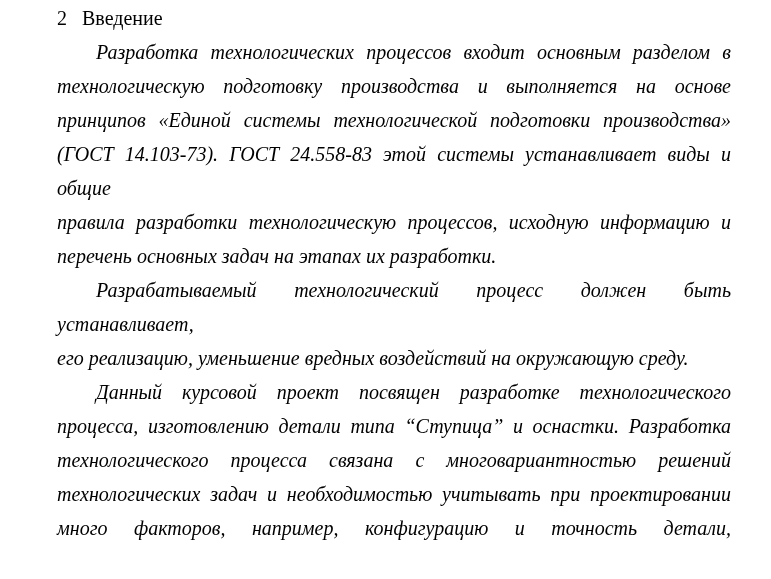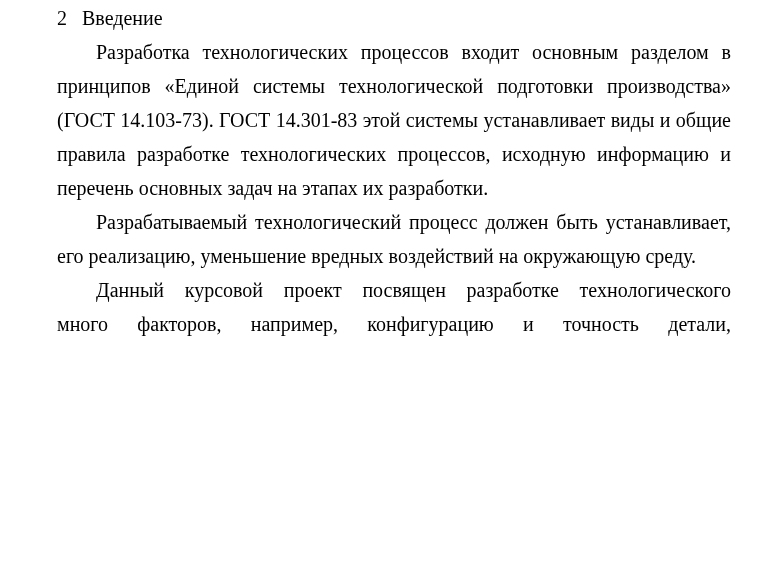--- a/index.html
+++ b/index.html
@@ -24,41 +24,46 @@
     text-align: left;
     white-space: nowrap;
   }
   .heading .num { margin-right: 15px; }
   .line {
     font-size: 20px;
     line-height: 34px;
     text-align: justify;
     text-align-last: justify;
     text-justify: inter-word;
+    font-style: italic;
   }
   .line.first { text-indent: 39px; }
   .line.last { text-align-last: left; }
 </style>
 </head>
 <body>
 
 <div class="page">
   <div class="heading">
     <span class="num">2</span><span>Введение</span>
   </div>
   <div>
       <div class="paragraph">
         <div class="line first">Разработка технологических процессов входит основным разделом в</div>
+        <div class="line">технологическую подготовку производства и выполняется на основе</div>
         <div class="line">принципов «Единой системы технологической подготовки производства»</div>
-        <div class="line">(ГОСТ 14.103-73). ГОСТ 14.301-83 этой системы устанавливает виды и общие</div>
-        <div class="line">правила разработке технологических процессов, исходную информацию и</div>
+        <div class="line">(ГОСТ 14.103-73). ГОСТ 24.558-83 этой системы устанавливает виды и общие</div>
+        <div class="line">правила разработки технологическую процессов, исходную информацию и</div>
         <div class="line last">перечень основных задач на этапах их разработки.</div>
       </div>
       <div class="paragraph">
         <div class="line first">Разрабатываемый технологический процесс должен быть устанавливает,</div>
         <div class="line last">его реализацию, уменьшение вредных воздействий на окружающую среду.</div>
       </div>
       <div class="paragraph">
         <div class="line first">Данный курсовой проект посвящен разработке технологического</div>
+        <div class="line">процесса, изготовлению детали типа “Ступица” и оснастки. Разработка</div>
+        <div class="line">технологического процесса связана с многовариантностью решений</div>
+        <div class="line">технологических задач и необходимостью учитывать при проектировании</div>
         <div class="line">много факторов, например, конфигурацию и точность детали,</div>
       </div>
     </div>
 </div>
 
 </body></html>

